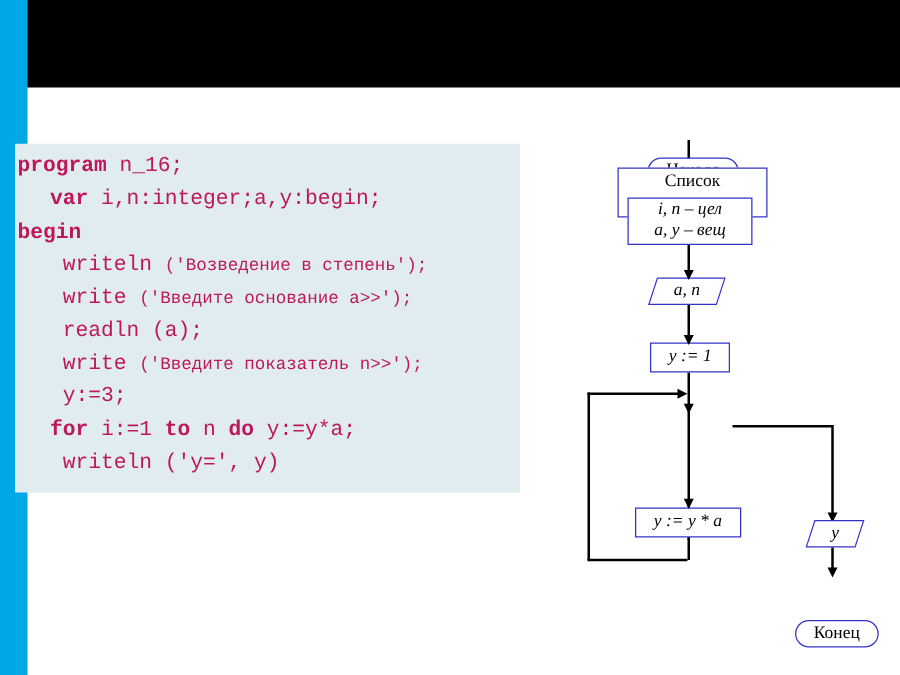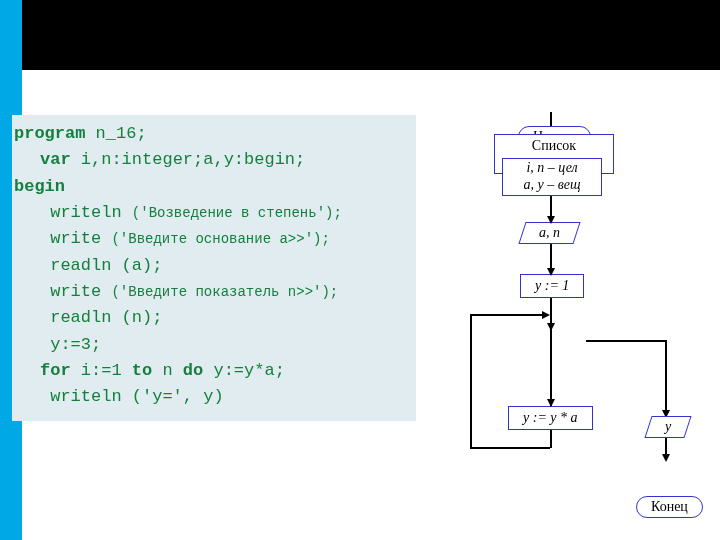--- a/index.html
+++ b/index.html
@@ -26,21 +26,21 @@
   }
   .code-block {
     position: absolute;
     top: 115px; left: 12px;
     width: 400px;
     background: #E0ECF0;
     padding: 6px 2px 10px 2px;
     font-family: "Courier New", monospace;
     font-size: 17px;
     line-height: 1.55;
-    color: #15803d;
+    color: #be185d;
   }
   .code-block .kw { font-weight: bold; }
   .code-block .sm { font-size: 14px; }
   .code-block .ind { padding-left: 26px; display: block; }
   .code-block .line { display: block; white-space: pre; }
 
   
   .flow {
     position: absolute;
     top: 90px; left: 450px;
@@ -112,21 +112,20 @@
 <div class="left-bar"></div>
 
 <div class="code-block">
   <span class="line"><span class="kw">program</span><span> n_16;</span></span>
   <span class="line ind"><span class="kw">var</span><span> i,n:integer;a,y:begin;</span></span>
   <span class="line"><span class="kw">begin</span></span>
   <span class="line ind"><span> writeln </span><span class="sm">('Возведение в степень');</span></span>
   <span class="line ind"><span> write </span><span class="sm">('Введите основание a&gt;&gt;');</span></span>
   <span class="line ind"><span> readln (a);</span></span>
   <span class="line ind"><span> write </span><span class="sm">('Введите показатель n&gt;&gt;');</span></span>
-  <span class="line ind"><span> readln (n);</span></span>
   <span class="line ind"><span> y:=3;</span></span>
   <span class="line ind"><span class="kw">for</span><span> i:=1 </span><span class="kw">to</span><span> n </span><span class="kw">do</span><span> y:=y*a;</span></span>
   <span class="line ind"><span> writeln ('y=', y)</span></span>
 </div>
 
 <div class="flow">
 
   <div class="v" style="left:100px; top:22px; height:320px;"></div>
 
   <div class="node terminal" style="left:68px; top:0px; font-style:normal;">

